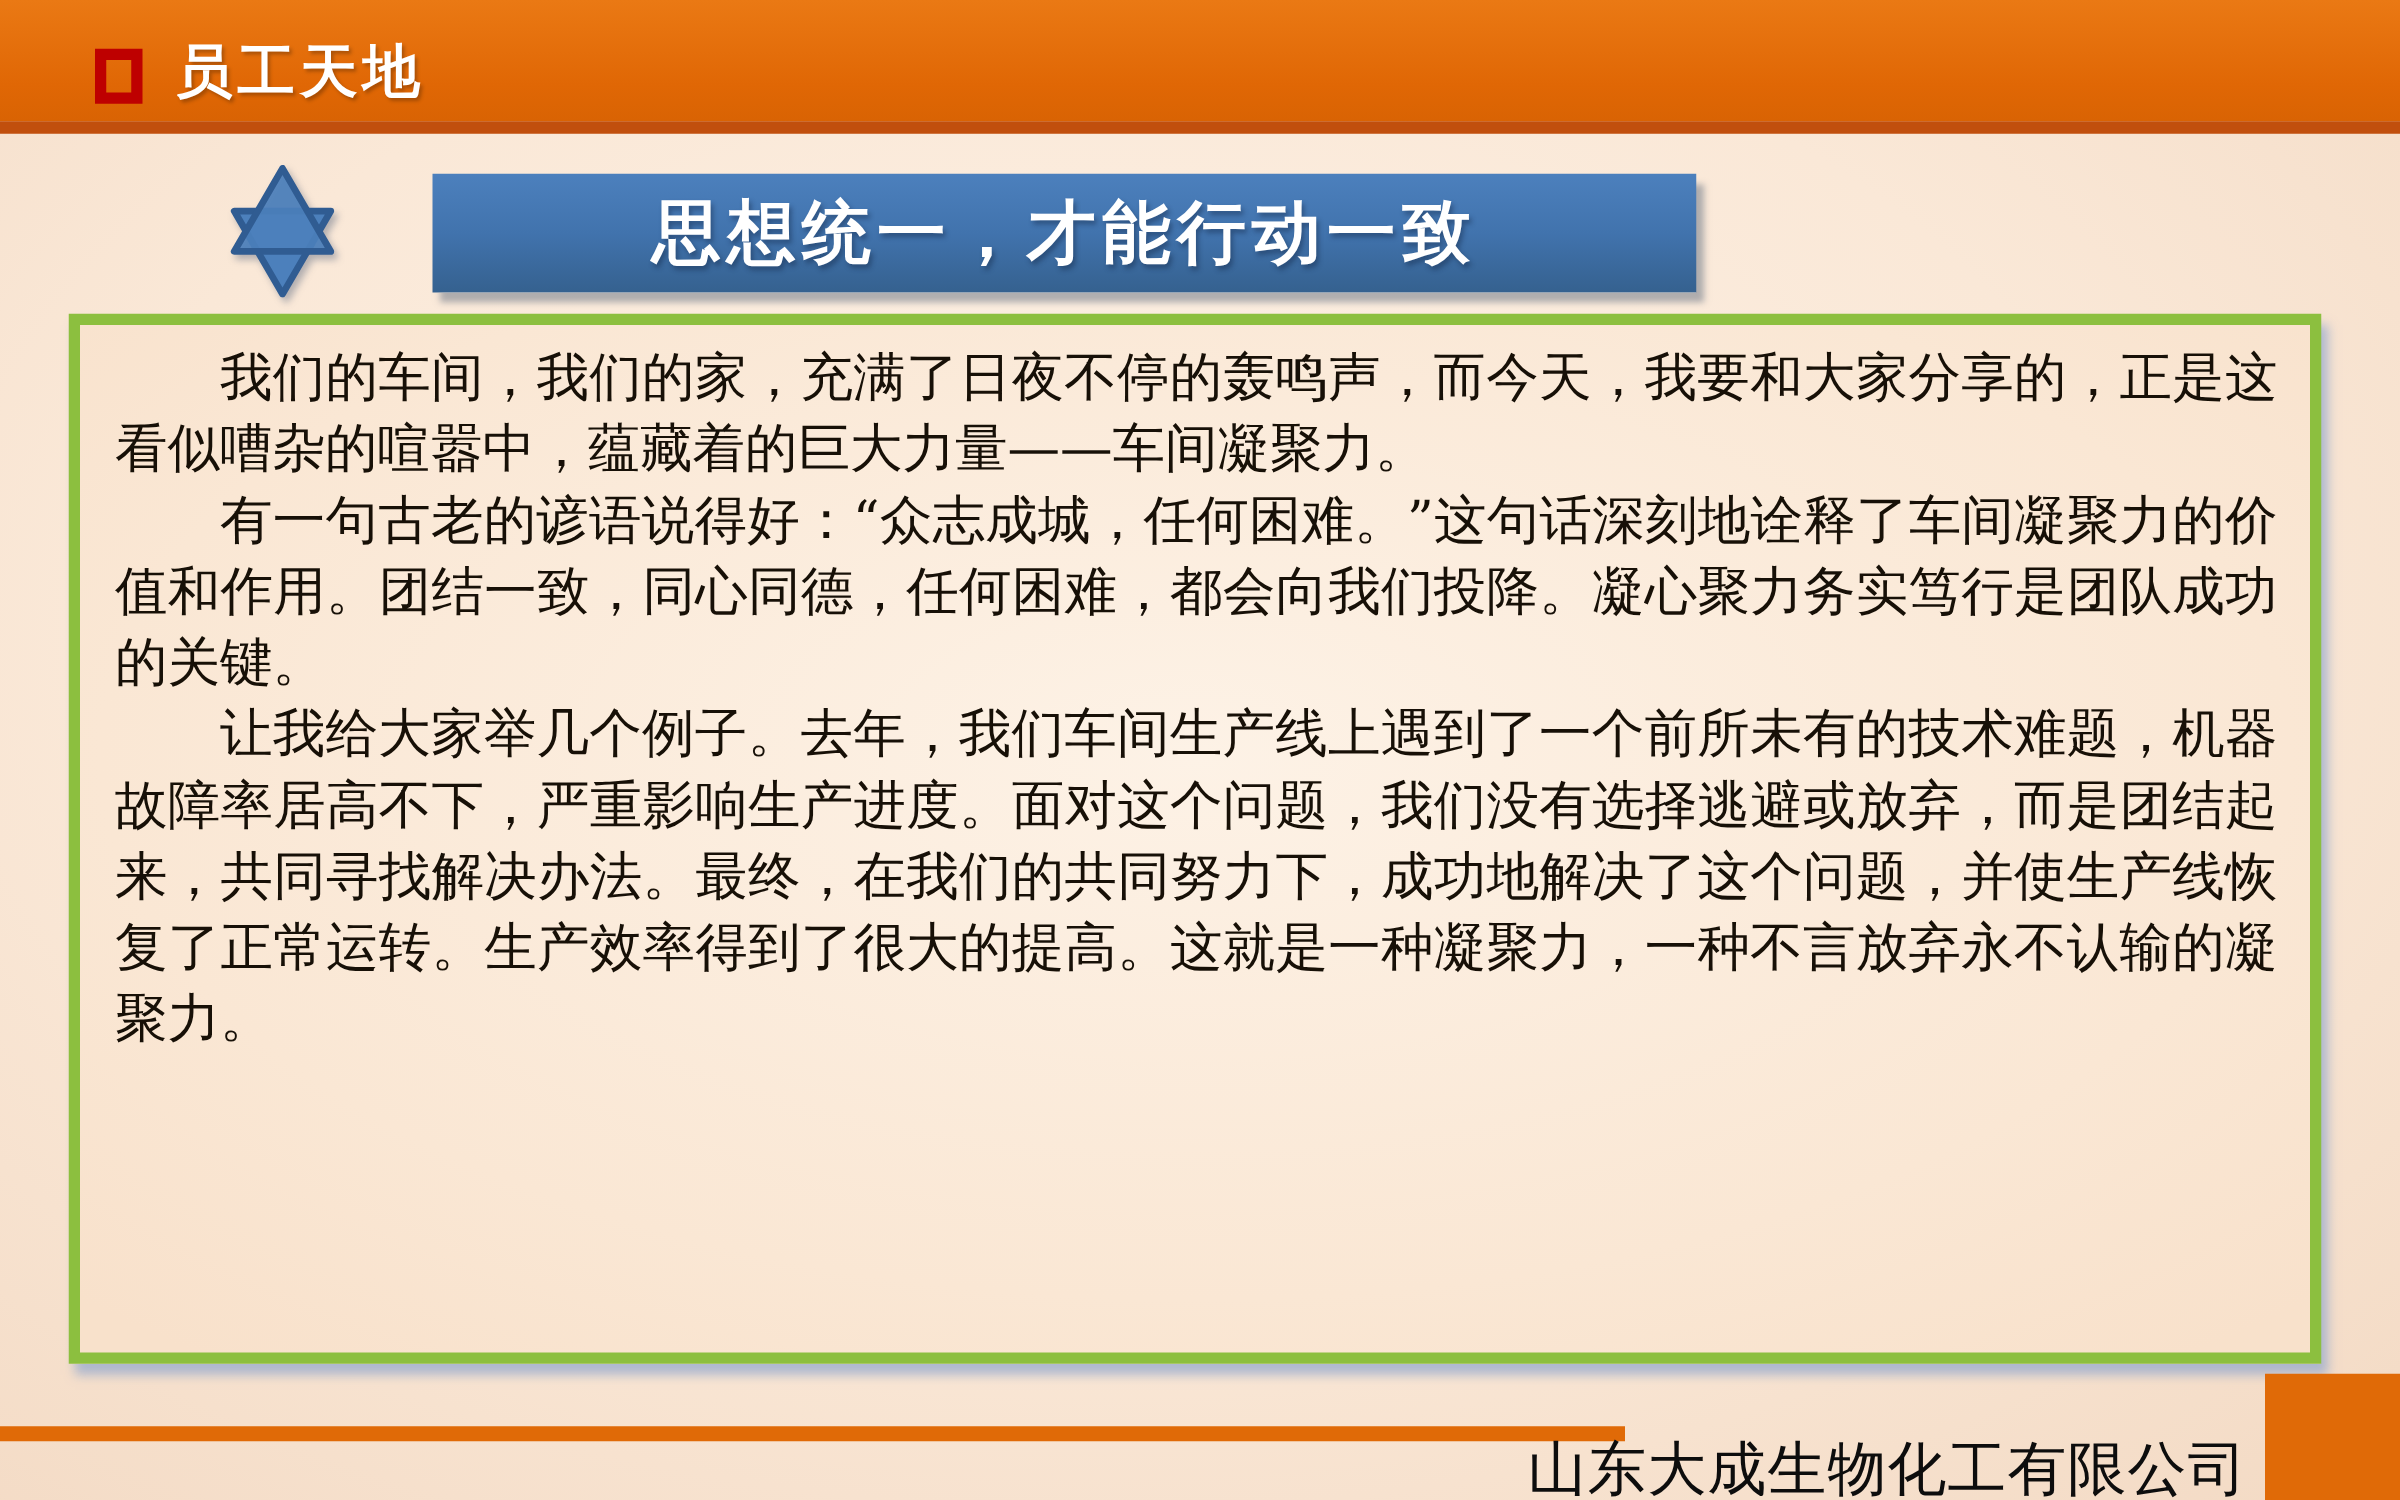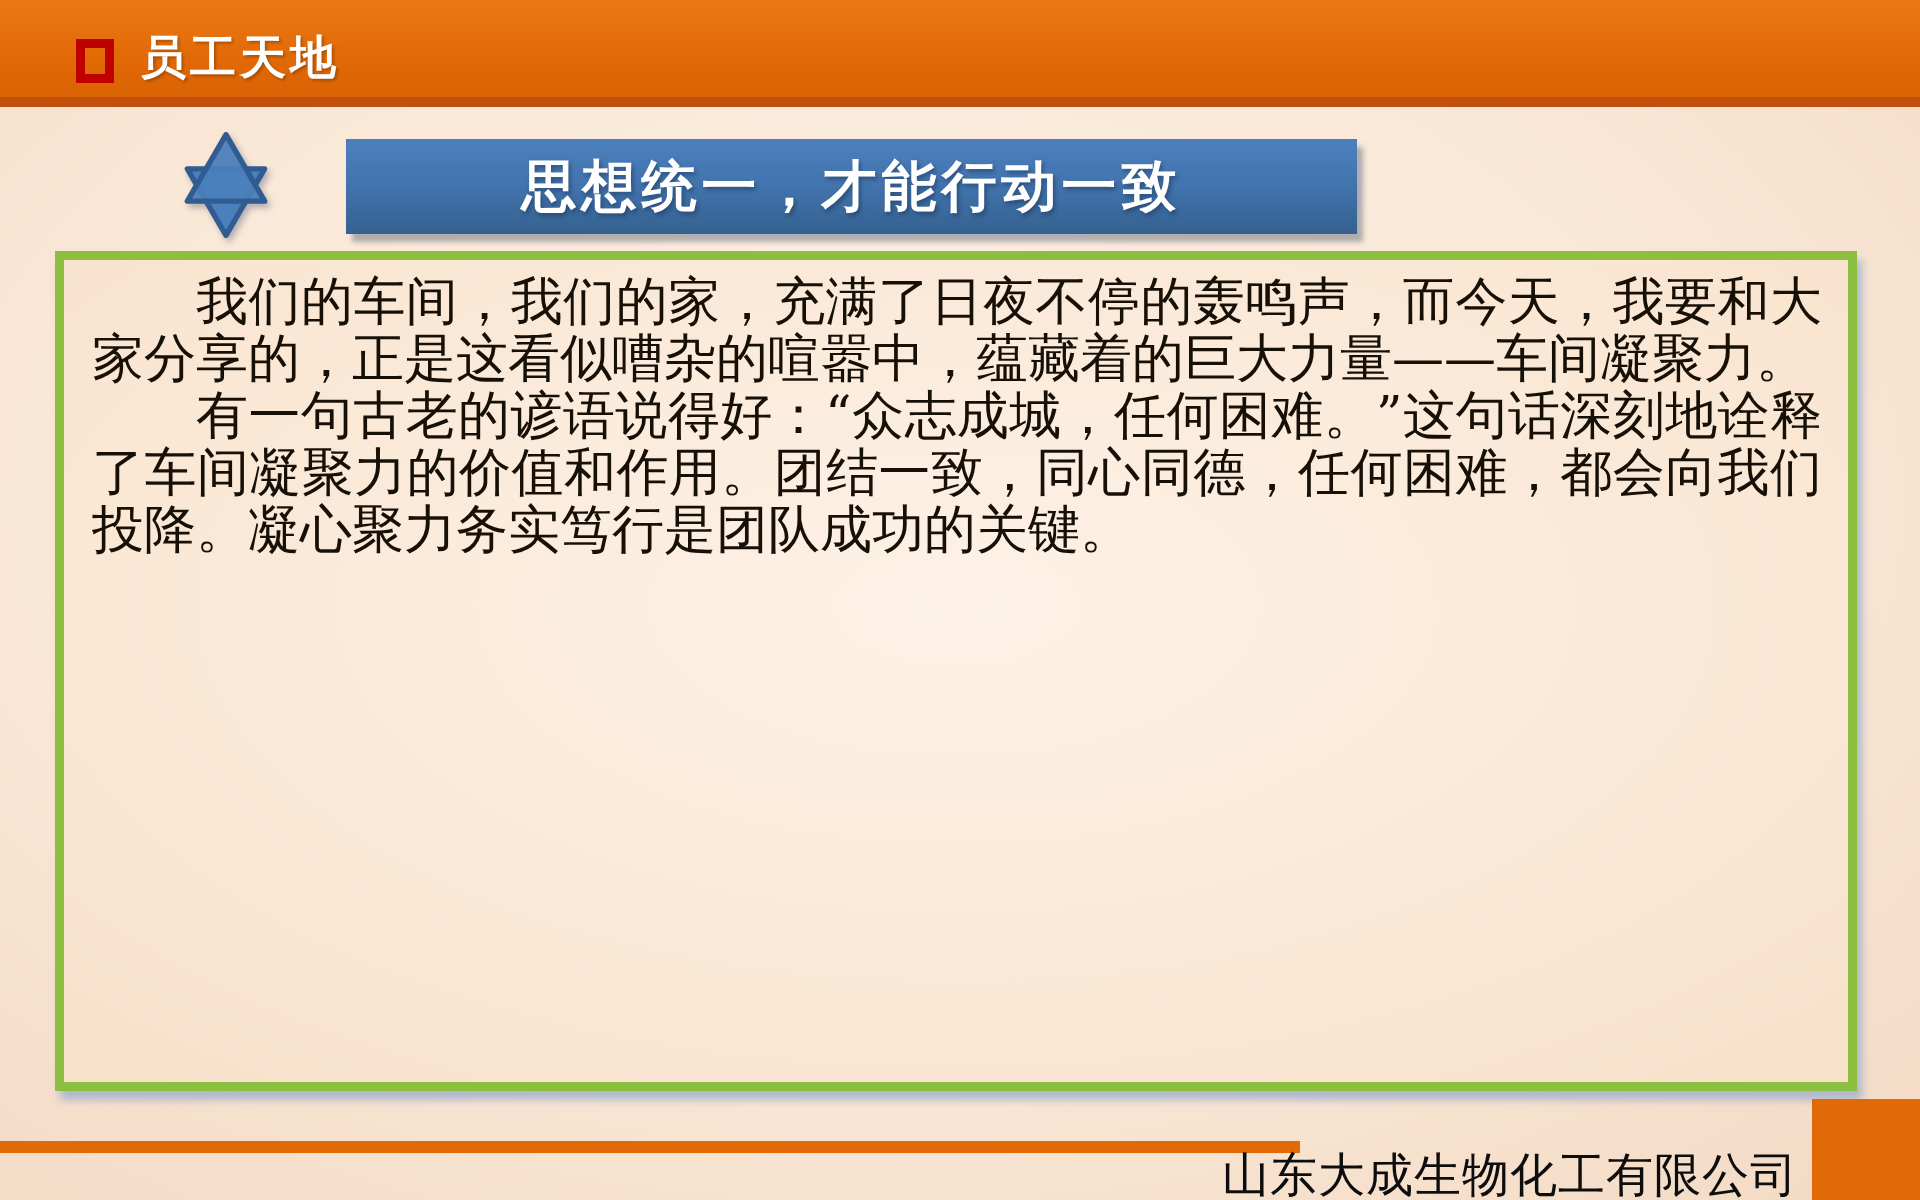--- a/index.html
+++ b/index.html
@@ -54,21 +54,21 @@
   .article {
     position: absolute; left: 55px; top: 251px; width: 1802px; height: 840px;
     box-sizing: border-box; border: 9px solid #8CBF3F;
     background: radial-gradient(ellipse 1250px 620px at 50% 42%,
                 #FDF2E6 0%, #FAE7D4 70%, #F8E1CB 100%);
     box-shadow: 5px 9px 8px rgba(150,170,205,0.75);
   }
   .article-text {
     padding: 13px 26px 0 28px;
     font-family: "DejaVu Serif", "Liberation Serif", serif;
-    font-size: 52px; line-height: 57px; color: #171007;
+    font-size: 42px; line-height: 57px; color: #171007;
     text-align: justify;
   }
   .article-text p { margin: 0; text-indent: 2em; }
   
   .footer-rule {
     position: absolute; left: 0; top: 1141px; width: 1300px; height: 12px;
     background: #E06A07;
   }
   .footer-company {
     position: absolute; top: 1144px; right: 122px;
@@ -98,20 +98,21 @@
   </svg>
 
   <div class="banner">
     <span class="banner-title">思想统一，才能行动一致</span>
   </div>
 
   <div class="article">
     <div class="article-text">
       <p>我们的车间，我们的家，充满了日夜不停的轰鸣声，而今天，我要和大家分享的，正是这看似嘈杂的喧嚣中，蕴藏着的巨大力量——车间凝聚力。</p>
       <p>有一句古老的谚语说得好：“众志成城，任何困难。”这句话深刻地诠释了车间凝聚力的价值和作用。团结一致，同心同德，任何困难，都会向我们投降。凝心聚力务实笃行是团队成功的关键。</p>
+      <p>让我给大家举几个例子。去年，我们车间生产线上遇到了一个前所未有的技术难题，机器故障率居高不下，严重影响生产进度。面对这个问题，我们没有选择逃避或放弃，而是团结起来，共同寻找解决办法。最终，在我们的共同努力下，成功地解决了这个问题，并使生产线恢复了正常运转。生产效率得到了很大的提高。这就是一种凝聚力，一种不言放弃永不认输的凝聚力。</p>
     </div>
   </div>
 
   <div class="footer-rule"></div>
   <div class="footer-company">山东大成生物化工有限公司</div>
   <div class="corner-block"></div>
 
 </div>
 
 </body></html>

